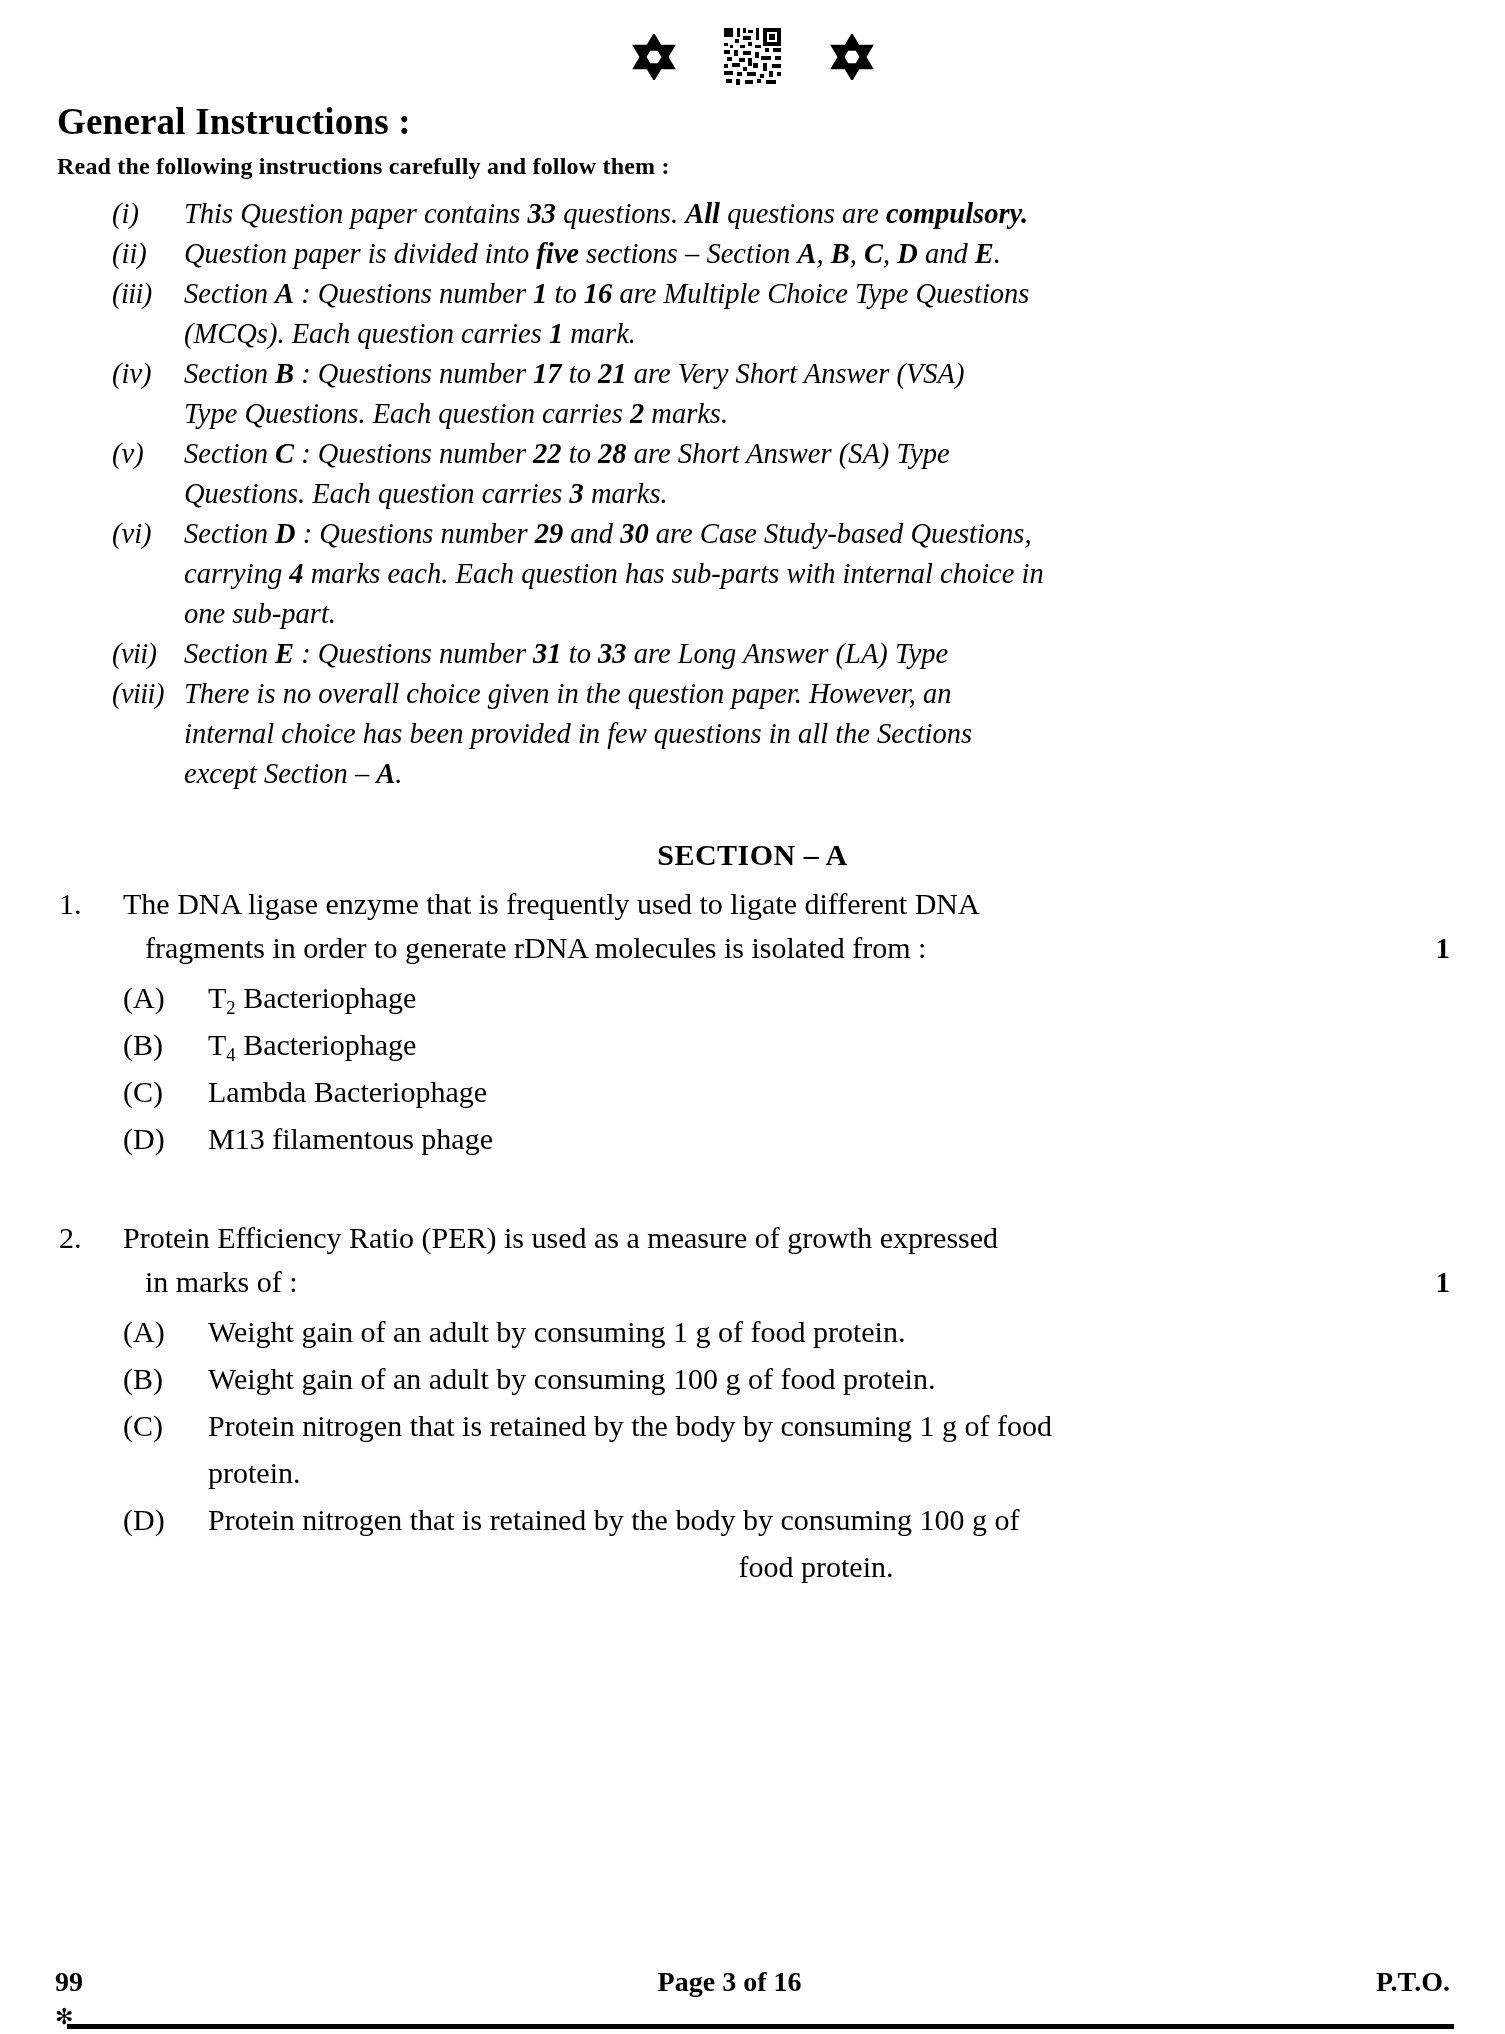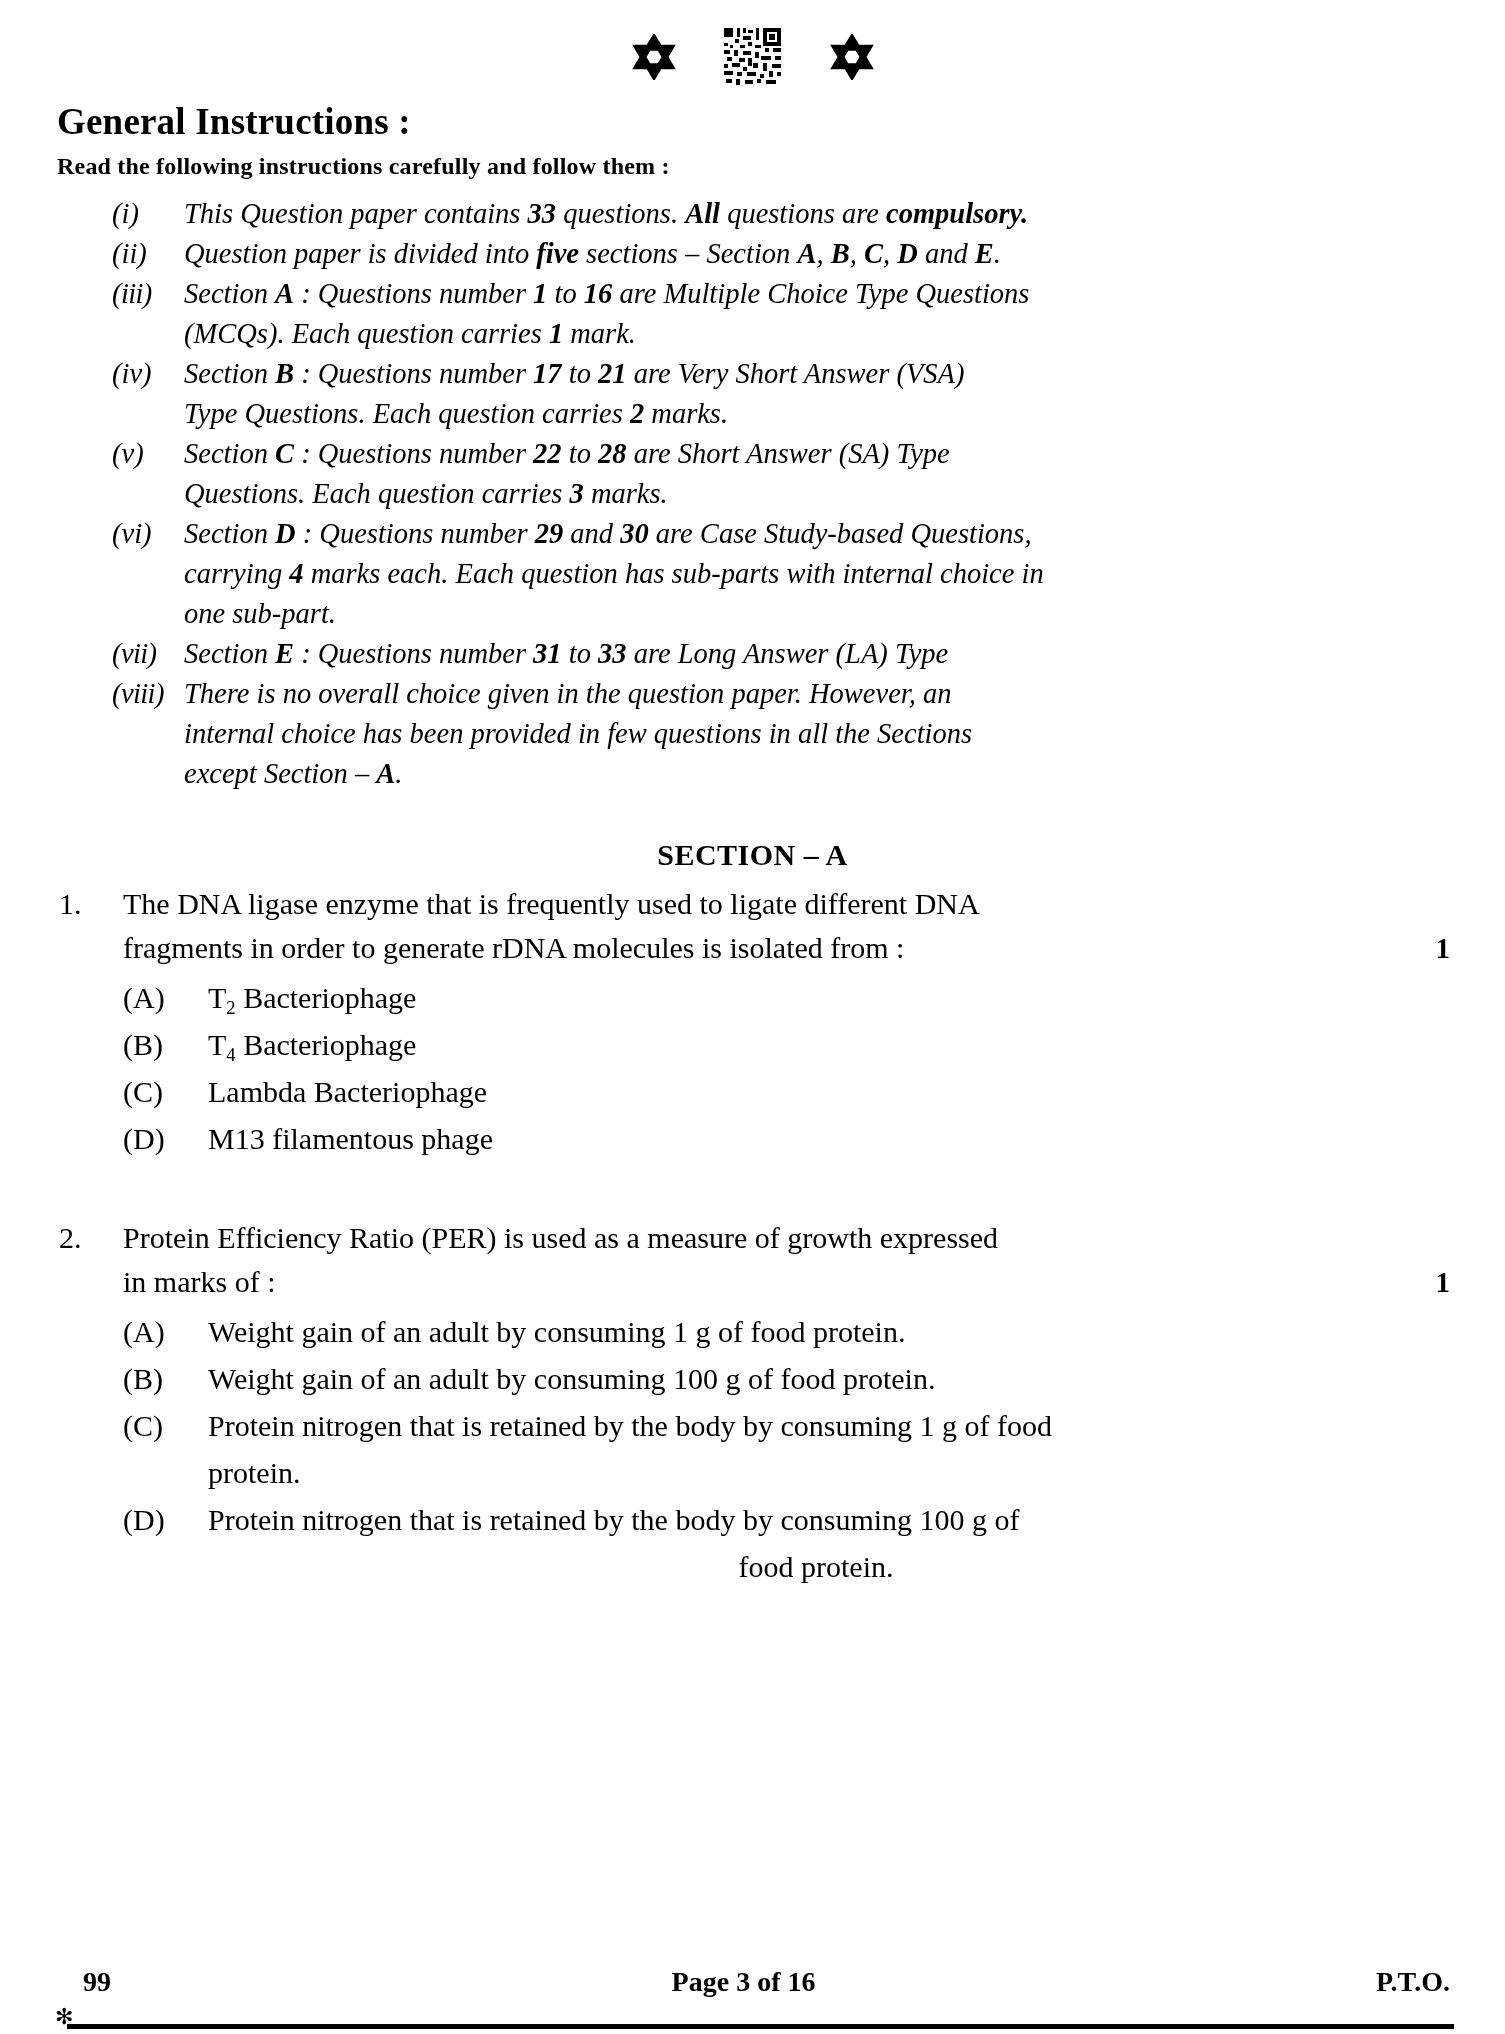--- a/index.html
+++ b/index.html
@@ -113,20 +113,21 @@
   .q-stem {
     position: relative;
     text-align: justify;
     text-justify: inter-word;
     padding-right: 74px;
   }
   .q-stem .lastline {
     display: flex;
     justify-content: space-between;
     align-items: flex-end;
+    margin-left: 22px;
   }
   .q-stem .lastline .marks {
     position: absolute;
     right: 0;
     font-weight: bold;
     font-size: 29px;
   }
 
   .options { margin-top: 4px; }
   .option {
@@ -158,21 +159,21 @@
     right: 55px;
     bottom: 36px;
   }
   .footer-row {
     display: flex;
     align-items: baseline;
     justify-content: space-between;
     font-weight: bold;
     font-size: 28px;
   }
-  .footer-left  { flex: 0 0 auto; margin-left: 28px; }
+  .footer-left  { flex: 0 0 auto; }
   .footer-center{ flex: 1 1 auto; text-align: center; }
   .footer-right { flex: 0 0 auto; }
   .footer-mark {
     position: absolute;
     left: 0;
     top: 40px;
     font-size: 22px;
     line-height: 1;
   }
   .footer-rule {

